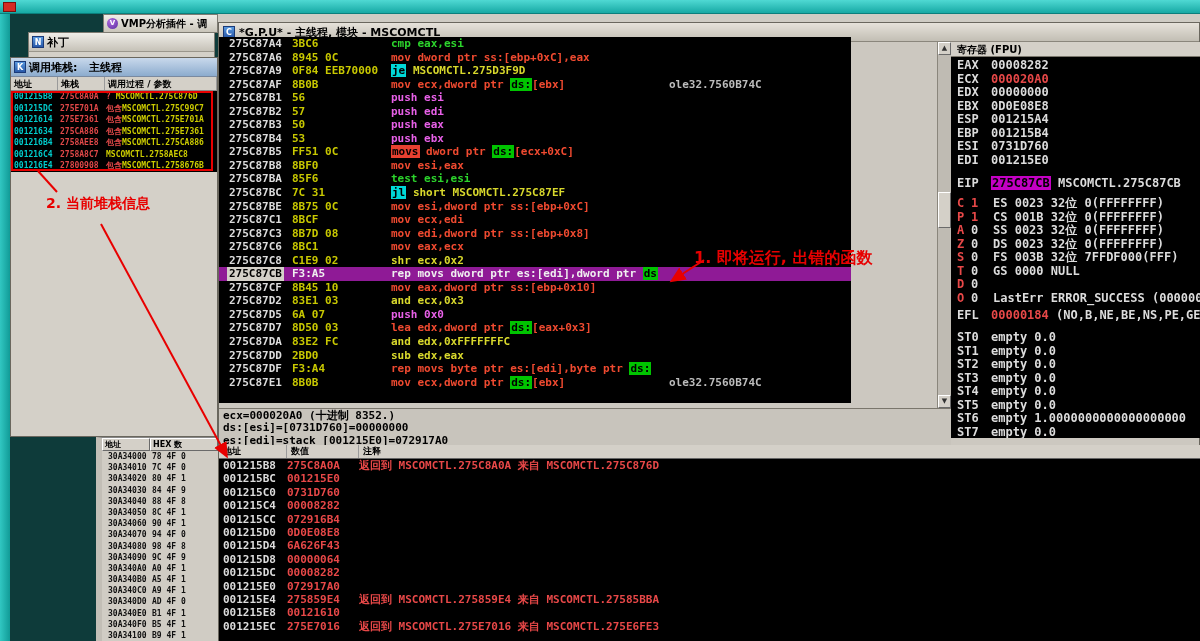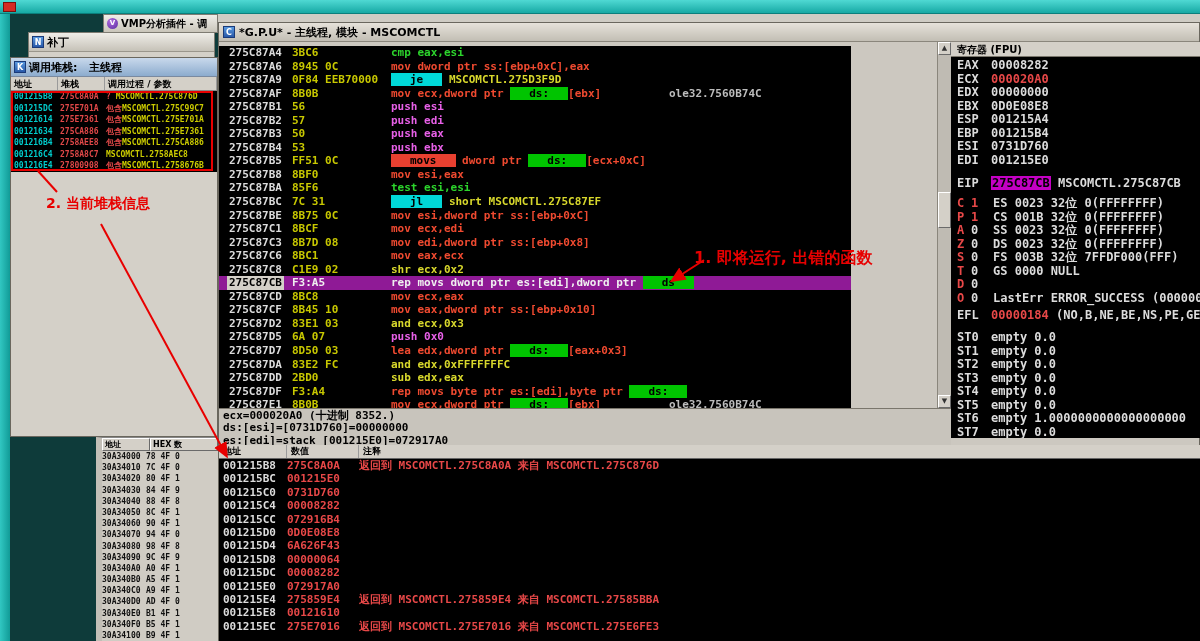--- a/index.html
+++ b/index.html
@@ -48,43 +48,43 @@
   .cs-proc{color:#cccc00}
 
   
   .dump-win{position:absolute;left:96px;top:437px;width:122px;height:204px;z-index:8;
     background:#d0ccc4;border-left:6px solid #c2beb6;border-top:1px solid #888;overflow:hidden}
   .dump-header{display:flex;height:13px;font-size:8px;font-weight:bold}
   .dump-header>div{border:1px solid;border-color:#fff #6a6a6a #6a6a6a #fff;padding:0 2px;
     background:#d4d0c8;white-space:nowrap;overflow:hidden}
   .dh-1{width:48px}.dh-2{flex:1}
   .dump-rows{font-family:"DejaVu Sans Mono",monospace;font-size:8px;font-weight:bold;
-    color:#101010;padding-left:0;white-space:pre}
+    color:#101010;padding-left:6px;white-space:pre}
   .dump-rows>div{height:11.2px;line-height:11.2px}
   .dump-addr{display:inline-block;width:44px}
 
   
   .cpu-win{position:absolute;left:218px;top:22px;width:982px;height:619px;z-index:9;
     background:#ccc8c0;border:1px solid #6a675e}
   .cpu-title{height:19px;background:linear-gradient(#e6e2da,#c2beb4);display:flex;align-items:center;
     gap:4px;padding:0 4px;font-size:11px;font-weight:bold;border-bottom:1px solid #8a867c;white-space:pre}
 
-  .disasm{position:absolute;left:0;top:23px;width:632px;height:366px;background:#000;overflow:hidden}
+  .disasm{position:absolute;left:0;top:14px;width:632px;height:366px;background:#000;overflow:hidden}
   .dis-row{height:13.55px;line-height:13.55px;position:relative;white-space:pre;
     font-family:"DejaVu Sans Mono",monospace;font-size:11px;font-weight:bold}
   .c-addr{position:absolute;left:10px;color:#dcdcdc}
   .c-bytes{position:absolute;left:73px;color:#c8c800}
   .c-instr{position:absolute;left:172px}
   .c-comment{position:absolute;left:450px;color:#bcbcbc}
   .dis-row.selected{background:#8f1a96}
   .selected .c-addr{background:#d4d0c8;color:#000;padding:0 2px;left:8px}
   .selected .c-bytes{color:#f0f0f0}
   .tk-red{color:#f04a30}.tk-green{color:#2cd42c}.tk-mag{color:#e860e8}
   .tk-yel{color:#d8d82c}.tk-sel{color:#f0f0f0}.tk-plain{color:#dcdcdc}
-  .chip{color:#000;padding:0 19px}
+  .chip{color:#000;padding:0 1px}
   .chip-cyan{background:#00d8d8}.chip-red{background:#e84030}.chip-green{background:#00c400}
 
   .vscroll{position:absolute;left:718px;top:19px;width:14px;height:366px;background:#bfbbb3;
     border-left:1px solid #8a867c}
   .vs-btn{position:absolute;left:0;width:13px;height:13px;background:#d4d0c8;border:1px solid;
     border-color:#fff #6a6a6a #6a6a6a #fff;font-size:7px;text-align:center;line-height:11px;color:#333}
   .vs-up{top:0}.vs-down{bottom:0}
   .vthumb{position:absolute;left:0;top:150px;width:13px;height:36px;background:#d4d0c8;border:1px solid;
     border-color:#fff #6a6a6a #6a6a6a #fff}
 
@@ -187,21 +187,20 @@
       <div class="dis-row"><span class="c-addr">275C87B5</span><span class="c-bytes">FF51 0C</span><span class="c-instr"><span class="chip chip-red">movs</span><span class="tk-red"> dword ptr </span><span class="chip chip-green">ds:</span><span class="tk-red">[ecx+0xC]</span></span></div>
       <div class="dis-row"><span class="c-addr">275C87B8</span><span class="c-bytes">8BF0</span><span class="c-instr"><span class="tk-red">mov esi,eax</span></span></div>
       <div class="dis-row"><span class="c-addr">275C87BA</span><span class="c-bytes">85F6</span><span class="c-instr"><span class="tk-green">test esi,esi</span></span></div>
       <div class="dis-row"><span class="c-addr">275C87BC</span><span class="c-bytes">7C 31</span><span class="c-instr"><span class="chip chip-cyan">jl</span><span class="tk-plain"> </span><span class="tk-yel">short MSCOMCTL.275C87EF</span></span></div>
       <div class="dis-row"><span class="c-addr">275C87BE</span><span class="c-bytes">8B75 0C</span><span class="c-instr"><span class="tk-red">mov esi,dword ptr ss:[ebp+0xC]</span></span></div>
       <div class="dis-row"><span class="c-addr">275C87C1</span><span class="c-bytes">8BCF</span><span class="c-instr"><span class="tk-red">mov ecx,edi</span></span></div>
       <div class="dis-row"><span class="c-addr">275C87C3</span><span class="c-bytes">8B7D 08</span><span class="c-instr"><span class="tk-red">mov edi,dword ptr ss:[ebp+0x8]</span></span></div>
       <div class="dis-row"><span class="c-addr">275C87C6</span><span class="c-bytes">8BC1</span><span class="c-instr"><span class="tk-red">mov eax,ecx</span></span></div>
       <div class="dis-row"><span class="c-addr">275C87C8</span><span class="c-bytes">C1E9 02</span><span class="c-instr"><span class="tk-yel">shr ecx,0x2</span></span></div>
       <div class="dis-row selected"><span class="c-addr">275C87CB</span><span class="c-bytes">F3:A5</span><span class="c-instr"><span class="tk-sel">rep movs dword ptr es:[edi],dword ptr </span><span class="chip chip-green">ds</span></span></div>
-      <div class="dis-row"><span class="c-addr">275C87CD</span><span class="c-bytes">8BC8</span><span class="c-instr"><span class="tk-red">mov ecx,eax</span></span></div>
       <div class="dis-row"><span class="c-addr">275C87CF</span><span class="c-bytes">8B45 10</span><span class="c-instr"><span class="tk-red">mov eax,dword ptr ss:[ebp+0x10]</span></span></div>
       <div class="dis-row"><span class="c-addr">275C87D2</span><span class="c-bytes">83E1 03</span><span class="c-instr"><span class="tk-yel">and ecx,0x3</span></span></div>
       <div class="dis-row"><span class="c-addr">275C87D5</span><span class="c-bytes">6A 07</span><span class="c-instr"><span class="tk-mag">push 0x0</span></span></div>
       <div class="dis-row"><span class="c-addr">275C87D7</span><span class="c-bytes">8D50 03</span><span class="c-instr"><span class="tk-red">lea edx,dword ptr </span><span class="chip chip-green">ds:</span><span class="tk-red">[eax+0x3]</span></span></div>
       <div class="dis-row"><span class="c-addr">275C87DA</span><span class="c-bytes">83E2 FC</span><span class="c-instr"><span class="tk-yel">and edx,0xFFFFFFFC</span></span></div>
       <div class="dis-row"><span class="c-addr">275C87DD</span><span class="c-bytes">2BD0</span><span class="c-instr"><span class="tk-yel">sub edx,eax</span></span></div>
       <div class="dis-row"><span class="c-addr">275C87DF</span><span class="c-bytes">F3:A4</span><span class="c-instr"><span class="tk-red">rep movs byte ptr es:[edi],byte ptr </span><span class="chip chip-green">ds:</span></span></div>
       <div class="dis-row"><span class="c-addr">275C87E1</span><span class="c-bytes">8B0B</span><span class="c-instr"><span class="tk-red">mov ecx,dword ptr </span><span class="chip chip-green">ds:</span><span class="tk-red">[ebx]</span></span><span class="c-comment">ole32.7560B74C</span></div>
     </div>
 

